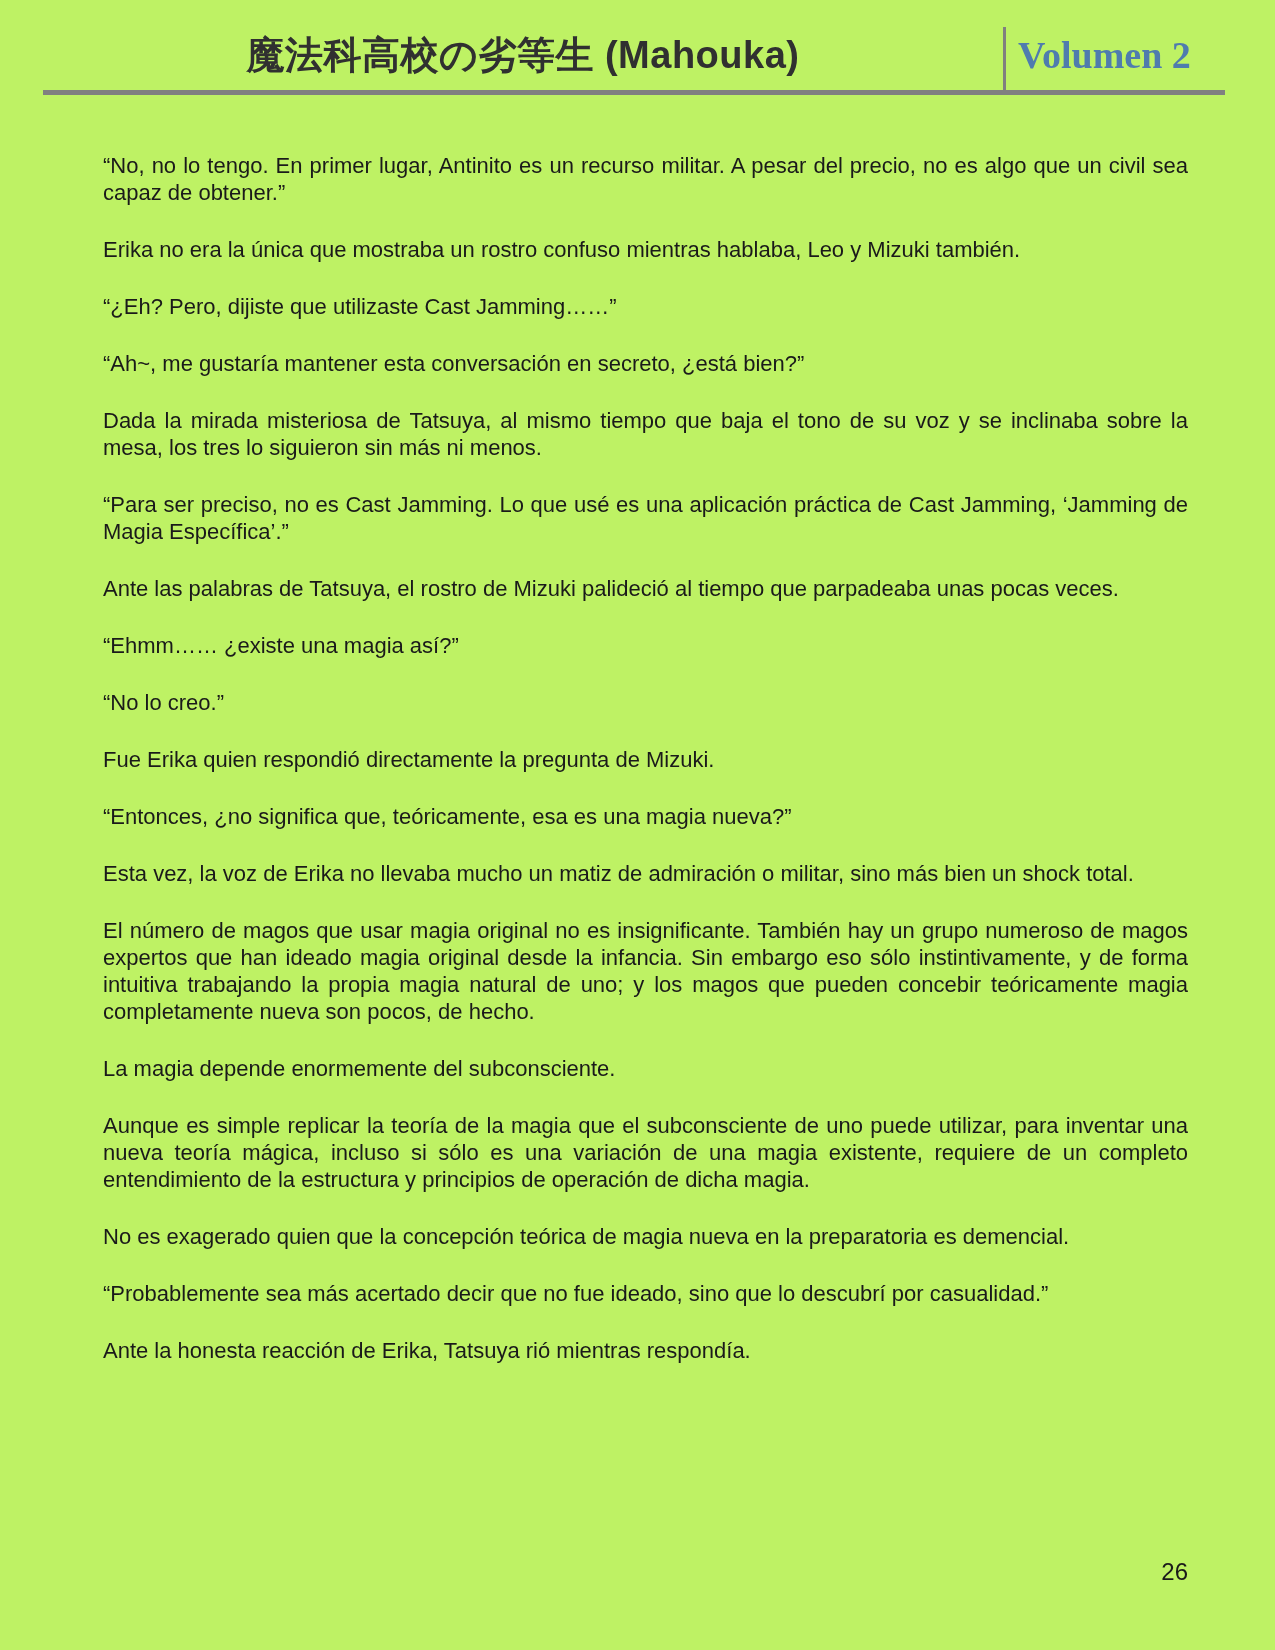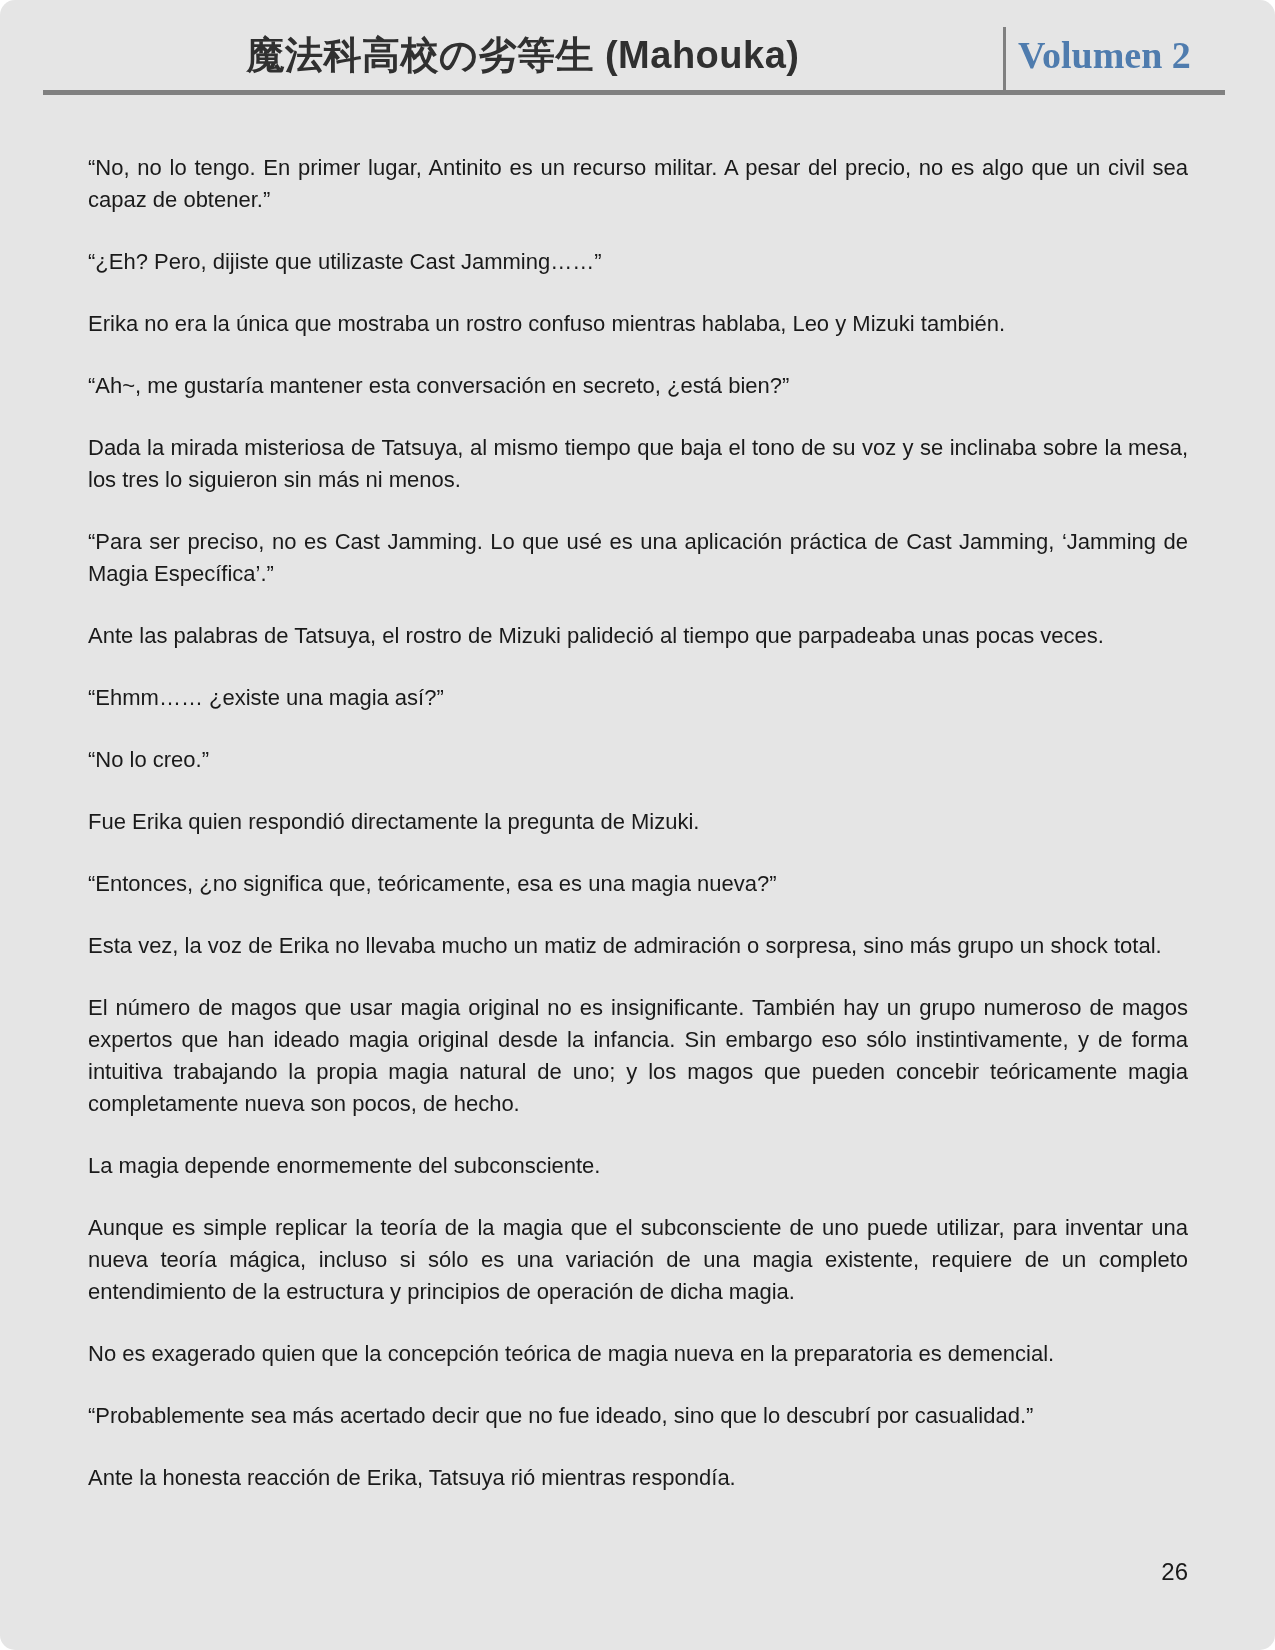--- a/index.html
+++ b/index.html
@@ -4,24 +4,23 @@
 <style>
   html, body {
     margin: 0;
     padding: 0;
     background: #ffffff;
   }
   .page {
     position: relative;
     width: 1275px;
     height: 1650px;
-    background: #e5e5e5;
+    background: #bef264;
     font-family: "Liberation Sans", sans-serif;
     overflow: hidden;
-    border-radius: 15px;
   }
 
   
   .header {
     position: absolute;
     top: 0; left: 0;
     width: 1275px;
     height: 96px;
   }
   .header-rule {
@@ -64,23 +63,23 @@
   }
 
   
   .content {
     position: absolute;
     left: 88px;
     top: 152px;
     width: 1100px;
   }
   .content p.para {
-    margin: 0 0 30px 0;
+    margin: 0 0 30px 15px;
     font-size: 22px;
-    line-height: 32px;
+    line-height: 27px;
     color: #1a1a1a;
     text-align: justify;
   }
 
   
   .page-number {
     position: absolute;
     right: 87px;
     top: 1558px;
     font-size: 24px;
@@ -95,31 +94,31 @@
   <div class="header">
     <div class="header-title">魔法科高校の劣等生 (Mahouka)</div>
     <div class="header-vbar"></div>
     <div class="header-volume">Volumen 2</div>
     <div class="header-rule"></div>
   </div>
 
   <div class="content">
 
   <p class="para">“No, no lo tengo. En primer lugar, Antinito es un recurso militar. A pesar del precio, no es algo que un civil sea capaz de obtener.”</p>
+      <p class="para">Erika no era la única que mostraba un rostro confuso mientras hablaba, Leo y Mizuki también.</p>
       <p class="para">“¿Eh? Pero, dijiste que utilizaste Cast Jamming……”</p>
-      <p class="para">Erika no era la única que mostraba un rostro confuso mientras hablaba, Leo y Mizuki también.</p>
       <p class="para">“Ah~, me gustaría mantener esta conversación en secreto, ¿está bien?”</p>
       <p class="para">Dada la mirada misteriosa de Tatsuya, al mismo tiempo que baja el tono de su voz y se inclinaba sobre la mesa, los tres lo siguieron sin más ni menos.</p>
       <p class="para">“Para ser preciso, no es Cast Jamming. Lo que usé es una aplicación práctica de Cast Jamming, ‘Jamming de Magia Específica’.”</p>
       <p class="para">Ante las palabras de Tatsuya, el rostro de Mizuki palideció al tiempo que parpadeaba unas pocas veces.</p>
       <p class="para">“Ehmm…… ¿existe una magia así?”</p>
       <p class="para">“No lo creo.”</p>
       <p class="para">Fue Erika quien respondió directamente la pregunta de Mizuki.</p>
       <p class="para">“Entonces, ¿no significa que, teóricamente, esa es una magia nueva?”</p>
-      <p class="para">Esta vez, la voz de Erika no llevaba mucho un matiz de admiración o sorpresa, sino más grupo un shock total.</p>
+      <p class="para">Esta vez, la voz de Erika no llevaba mucho un matiz de admiración o militar, sino más bien un shock total.</p>
       <p class="para">El número de magos que usar magia original no es insignificante. También hay un grupo numeroso de magos expertos que han ideado magia original desde la infancia. Sin embargo eso sólo instintivamente, y de forma intuitiva trabajando la propia magia natural de uno; y los magos que pueden concebir teóricamente magia completamente nueva son pocos, de hecho.</p>
       <p class="para">La magia depende enormemente del subconsciente.</p>
       <p class="para">Aunque es simple replicar la teoría de la magia que el subconsciente de uno puede utilizar, para inventar una nueva teoría mágica, incluso si sólo es una variación de una magia existente, requiere de un completo entendimiento de la estructura y principios de operación de dicha magia.</p>
       <p class="para">No es exagerado quien que la concepción teórica de magia nueva en la preparatoria es demencial.</p>
       <p class="para">“Probablemente sea más acertado decir que no fue ideado, sino que lo descubrí por casualidad.”</p>
       <p class="para">Ante la honesta reacción de Erika, Tatsuya rió mientras respondía.</p>
     </div>
 
   <div class="page-number">26</div>
 

